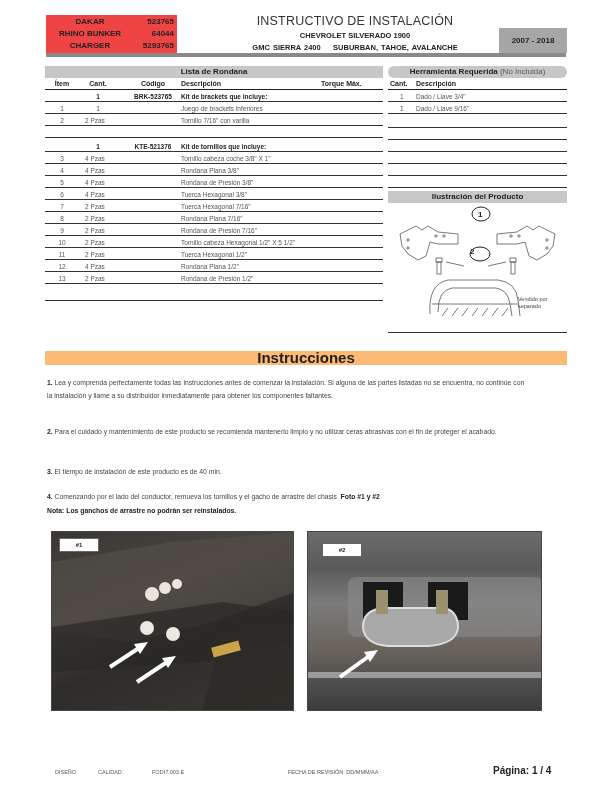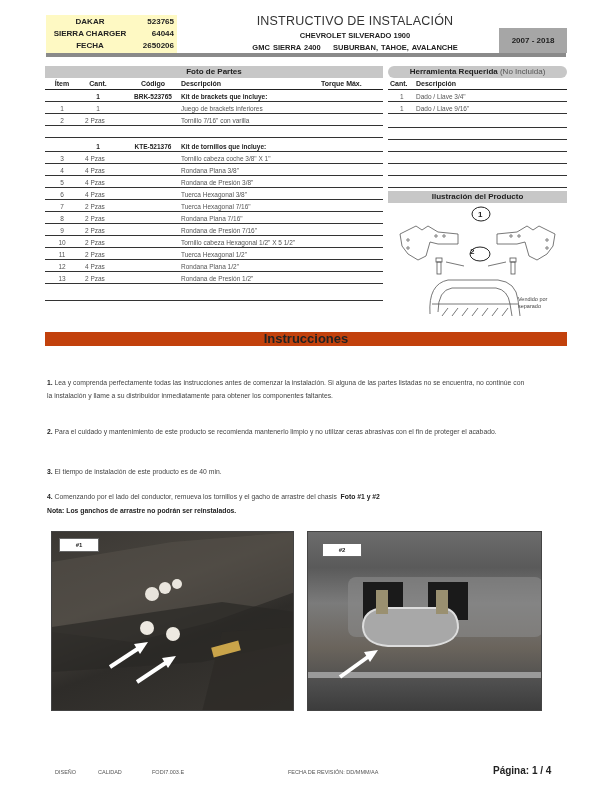--- a/index.html
+++ b/index.html
@@ -1,21 +1,21 @@
 <!DOCTYPE html>
 <html><head>
 <meta charset="utf-8">
 <style>
   * { box-sizing: border-box; margin: 0; padding: 0; }
   html, body { width: 612px; height: 792px; background: #ffffff; overflow: hidden; }
   body { position: relative; font-family: "Liberation Sans", "DejaVu Sans", sans-serif; color: #333; }
   .abs { position: absolute; }
 
   
-  .model-box { left: 46px; top: 15px; width: 131px; height: 39px; background: #fef9c3; }
+  .model-box { left: 46px; top: 15px; width: 131px; height: 39px; background: #ef4444; }
   .model-row { position: absolute; left: 0; width: 131px; height: 13px; font-size: 8px; font-weight: bold; color: #222; }
   .model-row .name { position: absolute; left: 0; width: 88px; text-align: center; top: 1px; }
   .model-row .code { position: absolute; right: 3px; top: 1px; text-align: right; }
   .header-bar { left: 46px; top: 53px; width: 520px; height: 4px; background: #8a8a8a; }
   .title { left: 200px; top: 14px; width: 310px; text-align: center; font-size: 12.5px; color: #333; letter-spacing: 0.2px; }
   .subtitle1 { left: 200px; top: 31px; width: 310px; text-align: center; font-size: 7.5px; font-weight: bold; color: #222; }
   .subtitle2 { left: 200px; top: 43px; width: 310px; text-align: center; font-size: 7.5px; font-weight: bold; color: #222; word-spacing: 1px; }
   .year-box { left: 499px; top: 28px; width: 68px; height: 25px; background: #a6a6a6; font-size: 8px; font-weight: bold; color: #222; text-align: center; line-height: 25px; }
 
   
@@ -42,21 +42,21 @@
   .trow { position: absolute; left: 388px; width: 179px; height: 11px; font-size: 6.5px; color: #555; border-bottom: 1px solid #333; }
   .trow span { position: absolute; top: 2px; }
   .tline { position: absolute; left: 388px; width: 179px; border-bottom: 1px solid #333; }
 
   
   .illus-head { left: 388px; top: 191px; width: 179px; }
   .illus { left: 388px; top: 204px; width: 179px; height: 115px; }
   .illus-bottom { left: 388px; top: 332px; width: 179px; border-bottom: 1px solid #333; }
 
   
-  .instr-head { left: 45px; top: 332px; width: 522px; height: 14px; background: #c2410c; font-size: 13px; font-weight: bold; color: #222; text-align: center; line-height: 14px; }
+  .instr-head { left: 45px; top: 351px; width: 522px; height: 14px; background: #fdba74; font-size: 15px; font-weight: bold; color: #222; text-align: center; line-height: 14px; }
   .para { position: absolute; left: 47px; width: 480px; font-size: 6.8px; color: #444; line-height: 13px; }
   .para b { color: #222; }
   .note { position: absolute; left: 47px; font-size: 6.8px; font-weight: bold; color: #222; }
 
   
   .photo { position: absolute; border: 1px solid #444; overflow: hidden; }
   .photo-label { position: absolute; background: #fff; border: 1px solid #666; font-size: 6px; font-weight: bold; color: #222; text-align: center; }
 
   
   .footer { position: absolute; top: 769px; font-size: 5.5px; color: #555; }
@@ -64,35 +64,35 @@
 </style>
 </head>
 <body>
 
 <div class="abs model-box">
   <div class="model-row" style="top:1px">
     <span class="name">DAKAR</span>
     <span class="code">523765</span>
   </div>
   <div class="model-row" style="top:13px">
-    <span class="name">SIERRA CHARGER</span>
+    <span class="name">RHINO BUNKER</span>
     <span class="code">64044</span>
   </div>
   <div class="model-row" style="top:25px">
-    <span class="name">FECHA</span>
-    <span class="code">2650206</span>
+    <span class="name">CHARGER</span>
+    <span class="code">5293765</span>
   </div>
 </div>
 <div class="abs title">INSTRUCTIVO DE INSTALACIÓN</div>
 <div class="abs subtitle1">CHEVROLET SILVERADO 1900</div>
 <div class="abs subtitle2" style="white-space:pre">GMC SIERRA 2400    SUBURBAN, TAHOE, AVALANCHE</div>
 <div class="abs year-box">2007 - 2018</div>
 <div class="abs header-bar"></div>
 
-<div class="abs section-bar parts-head">Foto de Partes</div>
+<div class="abs section-bar parts-head">Lista de Rondana</div>
 <div class="abs col-headers">
   <span class="c-item">Ítem</span>
   <span class="c-qty-c">Cant.</span>
   <span class="c-code">Código</span>
   <span class="c-desc">Descripción</span>
   <span class="c-torque">Torque Máx.</span>
 </div>
 
 <div class="prow kit" style="top:91px">
   <span class="c-qty-c">1</span>

